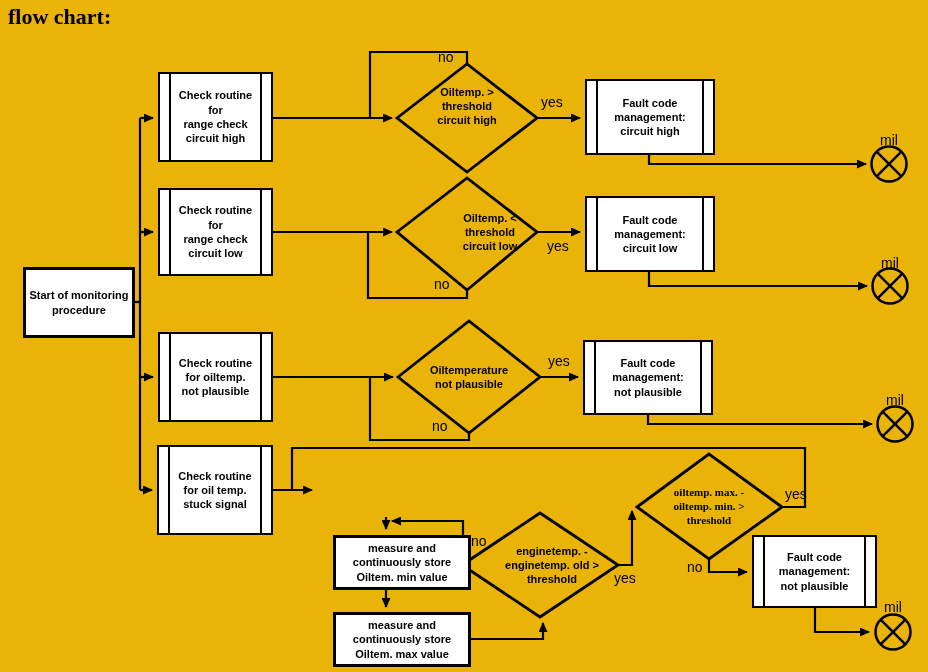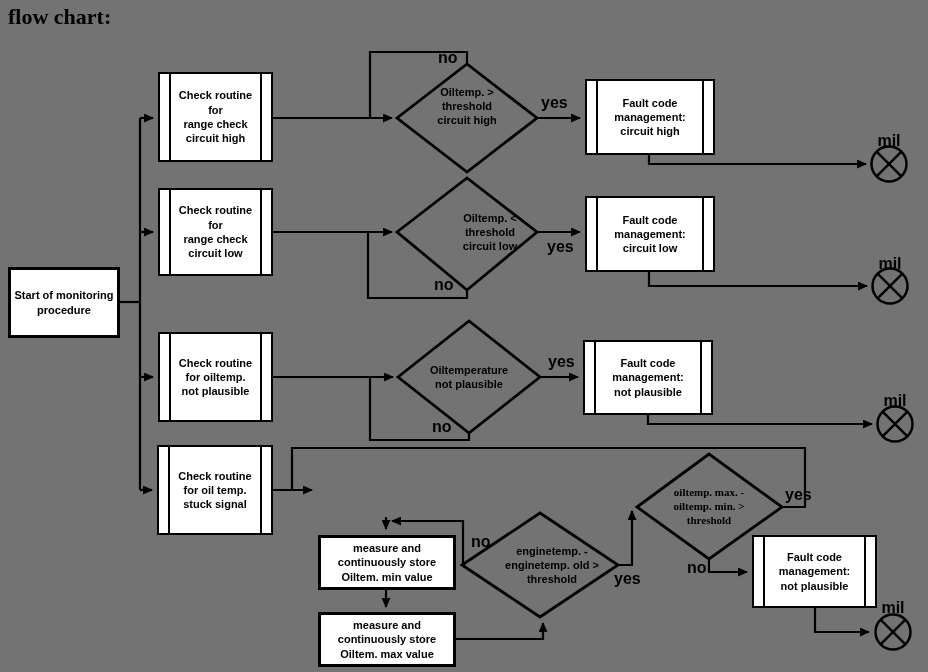--- a/index.html
+++ b/index.html
@@ -1,40 +1,40 @@
 <!DOCTYPE html>
 <html><head>
 <meta charset="utf-8">
 <style>
   html,body { margin:0; padding:0; background:#fff; }
   .stage {
-    position:relative; width:928px; height:672px; background:#737373;
+    position:relative; width:928px; height:672px; background:#eab308;
     font-family:"Liberation Sans", sans-serif; color:#000; overflow:hidden;
   }
   .title {
     position:absolute; left:8px; top:4px;
     font-family:"Liberation Serif", serif; font-weight:bold; font-size:22px;
   }
   svg.connectors { position:absolute; left:0; top:0; width:928px; height:672px; }
   .node {
     position:absolute; box-sizing:border-box;
     display:flex; align-items:center; justify-content:center;
     text-align:center; white-space:pre-line;
     font-size:11px; font-weight:bold; line-height:1.3;
   }
   .box { border:2px solid #000; background:#fff; }
-  .thick { border-width:3px; }
+  .thick { border-width:3px;margin-left:15px; }
   .pp::before, .pp::after {
     content:""; position:absolute; top:0; bottom:0; width:2px; background:#000;
   }
   .pp::before { left:9px; }
   .pp::after { right:9px; }
   .dtext { background:transparent; }
   .lbl {
-    position:absolute; font-size:16px; font-weight:bold; line-height:1;
+    position:absolute; font-size:14px; font-weight:normal; line-height:1;
   }
   .millbl { width:40px; text-align:center; }
 </style>
 </head>
 <body>
 
 <div class="stage">
 
   <svg class="connectors" viewBox="0 0 928 672" fill="none" stroke="#000" stroke-width="2.2">
     <defs>

